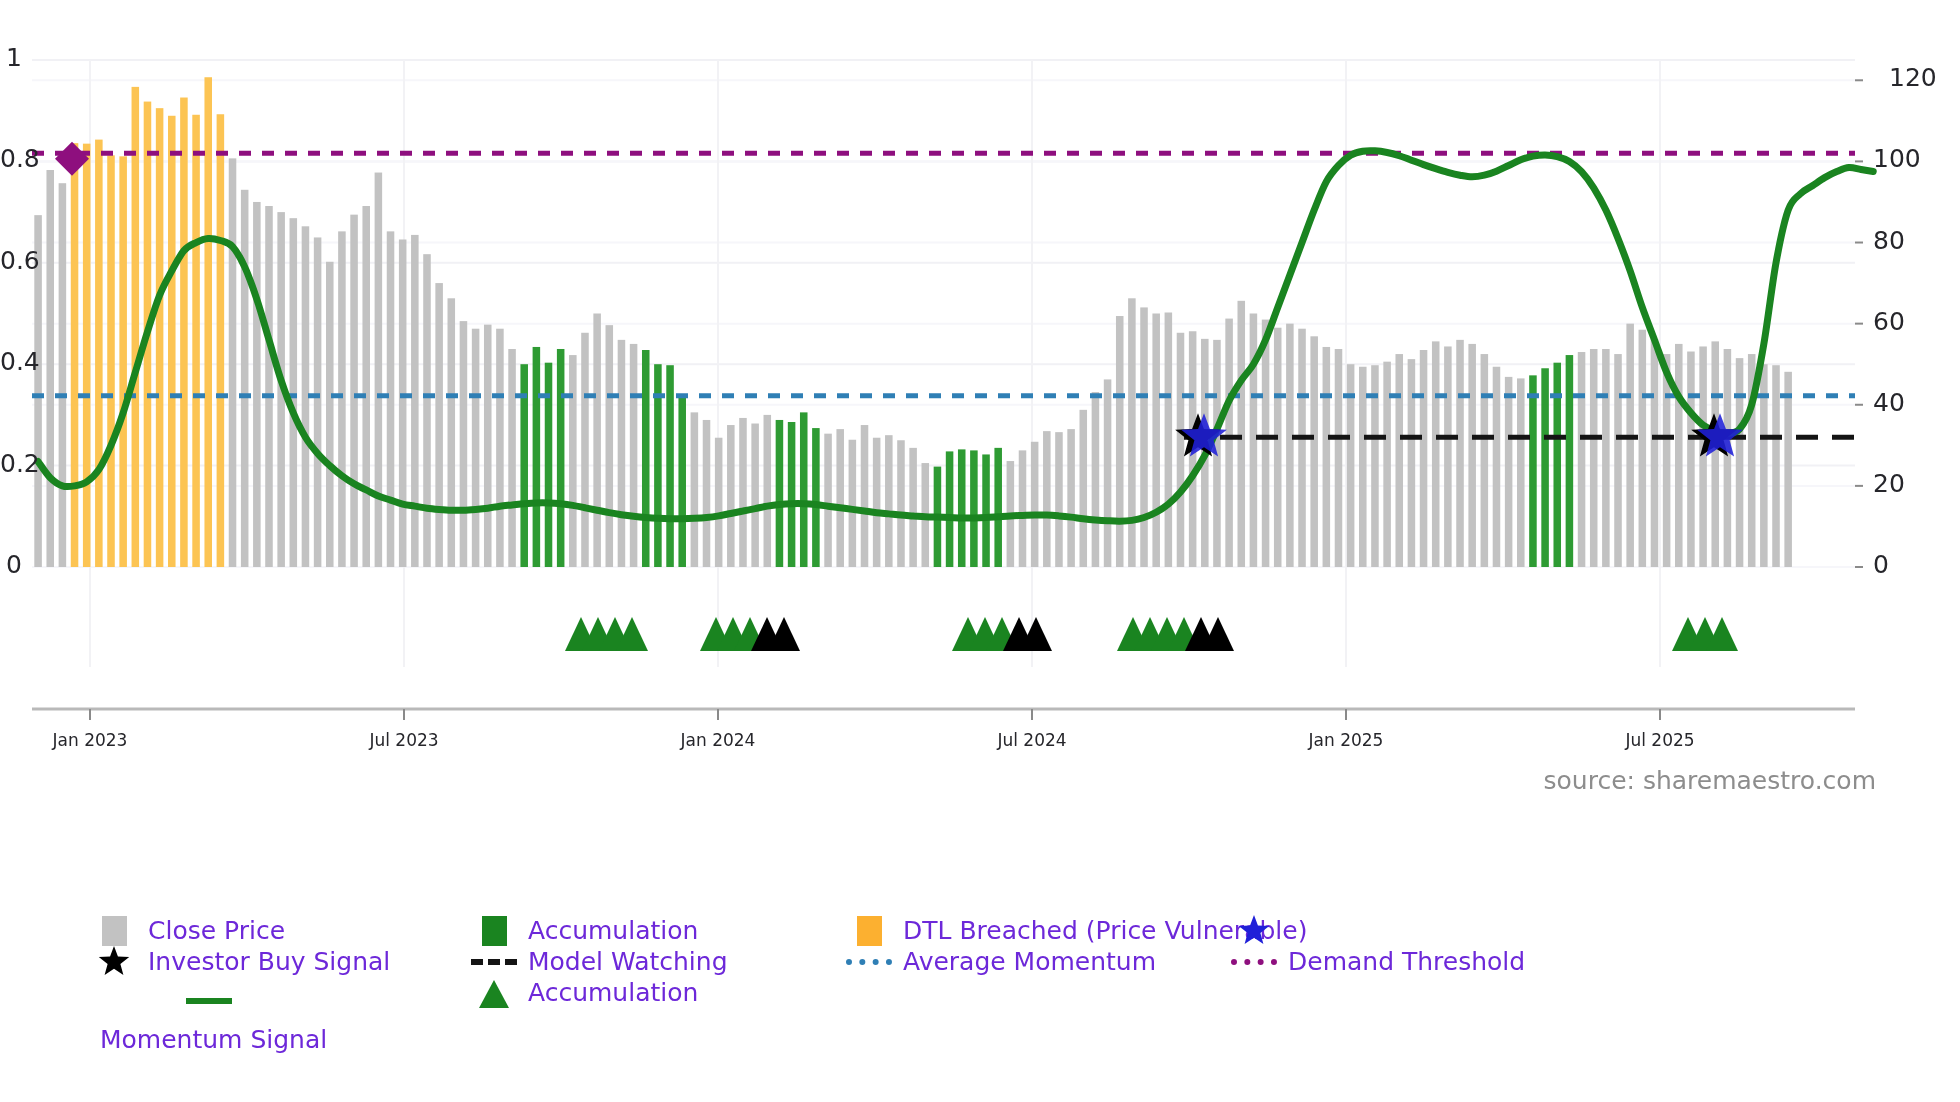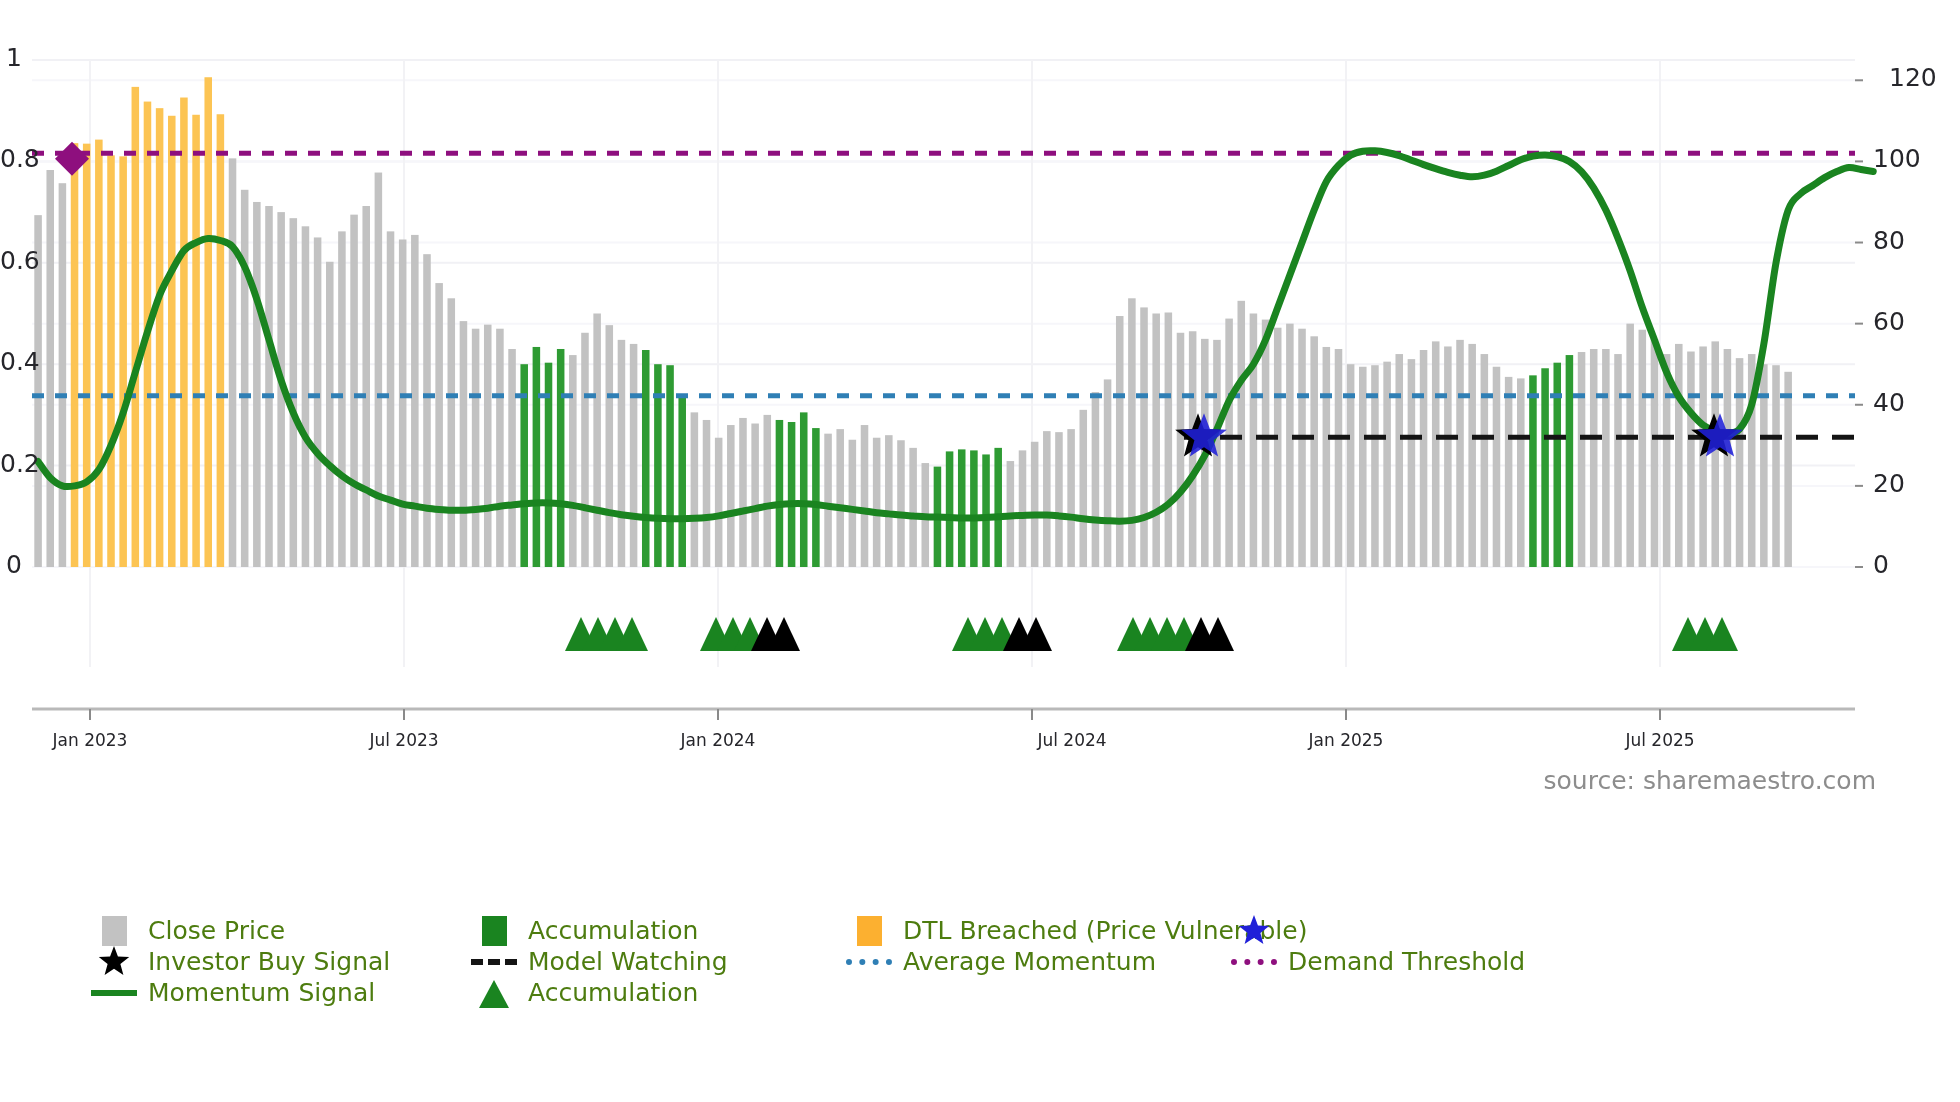--- a/index.html
+++ b/index.html
@@ -12,21 +12,21 @@
   .ytick.right{text-align:left;}
   .xtick-label{position:absolute;font-size:17px;color:#26262b;white-space:nowrap;}
 
   
   #source{position:absolute;font-size:25px;color:#8d8d8d;white-space:nowrap;}
 
   
   #legend{position:absolute;left:0;top:915px;width:1960px;}
   .lg-item{position:absolute;display:flex;align-items:center;height:31px;}
   .lg-key{width:48px;height:31px;display:flex;align-items:center;justify-content:center;flex:0 0 48px;}
-  .lg-label{font-size:25px;color:#4d7c0f;white-space:nowrap;margin-left:10px;}
+  .lg-label{font-size:25px;color:#6d28d9;white-space:nowrap;margin-left:10px;}
   .sw-rect{width:25px;height:30px;}
   .sw-line{width:46px;height:0;}
   .sw-line.solid{border-top:6px solid #1a8420;}
   .sw-line.dash{border-top:6px dashed #141414;}
   .sw-line.dot-blue{border-top:6px dotted #2f7fb5;}
   .sw-line.dot-purple{border-top:6px dotted #8e0f7e;}
 </style>
 </head>
 <body>
 
@@ -262,21 +262,21 @@
       <div class="ytick right" style="left: 1873px; top: 387.76px;">40</div>
       <div class="ytick right" style="left: 1873px; top: 306.64px;">60</div>
       <div class="ytick right" style="left: 1873px; top: 225.52px;">80</div>
       <div class="ytick right" style="left: 1873px; top: 144.4px;">100</div>
       <div class="ytick right" style="left: 1873px; top: 63.28px; margin-left: 16px;">120</div>
     </div>
   <div id="xlabels">
       <div class="xtick-label" style="top: 730px; left: 90px; transform: translateX(-50%);">Jan 2023</div>
       <div class="xtick-label" style="top: 730px; left: 404px; transform: translateX(-50%);">Jul 2023</div>
       <div class="xtick-label" style="top: 730px; left: 718px; transform: translateX(-50%);">Jan 2024</div>
-      <div class="xtick-label" style="top: 730px; left: 1032px; transform: translateX(-50%); margin-left: 40px;">Jul 2024</div>
+      <div class="xtick-label" style="top: 730px; left: 1032px; transform: translateX(-50%);">Jul 2024</div>
       <div class="xtick-label" style="top: 730px; left: 1346px; transform: translateX(-50%);">Jan 2025</div>
       <div class="xtick-label" style="top: 730px; left: 1660px; transform: translateX(-50%);">Jul 2025</div>
     </div>
 
   <div id="source" style="left: 1610px; top: 780px; transform: translate(-20%, -50%); text-align: right;">source: sharemaestro.com</div>
 
   <div id="legend">
       <div class="lg-item" style="left: 90px; top: 0px;">
         <span class="lg-key">
           <span class="sw-rect" style="background: rgb(194, 194, 194);"></span>
@@ -321,21 +321,21 @@
           <span class="sw-line dot-blue"></span>
         </span>
         <span class="lg-label">Average Momentum</span>
       </div>
       <div class="lg-item" style="left: 1230px; top: 31px;">
         <span class="lg-key">
           <span class="sw-line dot-purple"></span>
         </span>
         <span class="lg-label">Demand Threshold</span>
       </div>
-      <div class="lg-item" style="left: 90px; top: 62px;">
+      <div class="lg-item" style="left: 90px; top: 62px; flex-direction: column;">
         <span class="lg-key">
           <span class="sw-line solid"></span>
         </span>
         <span class="lg-label">Momentum Signal</span>
       </div>
       <div class="lg-item" style="left: 470px; top: 62px;">
         <span class="lg-key">
           <svg width="34" height="34">
             <path d="M 2 32 L 17 4 L 32 32 Z" fill="#1a8420"></path>
           </svg>

